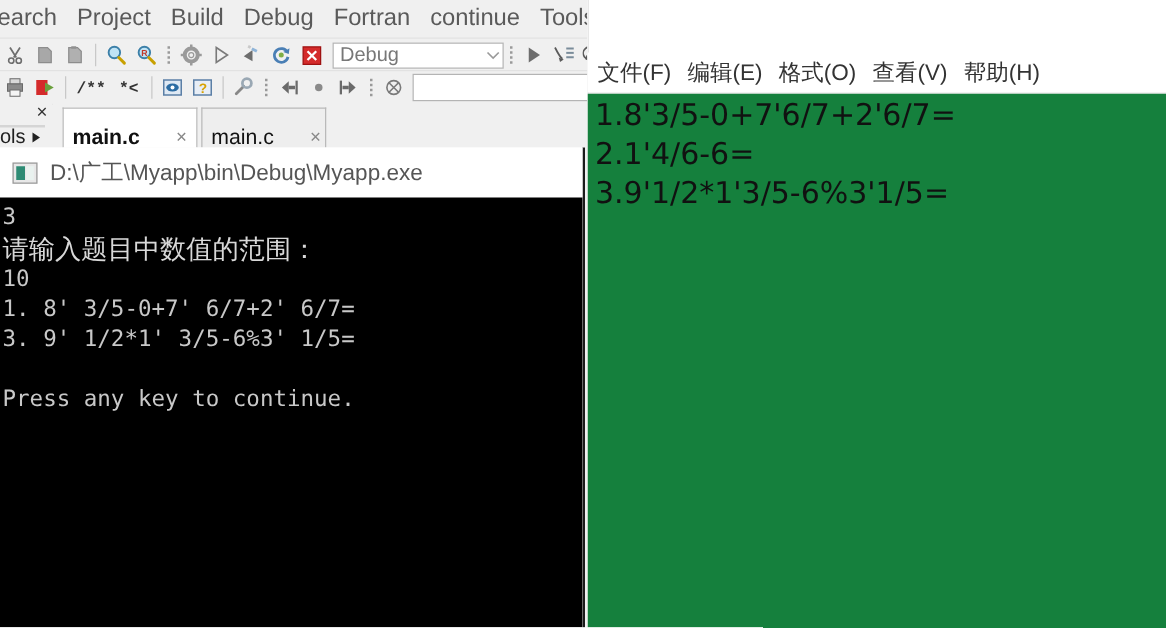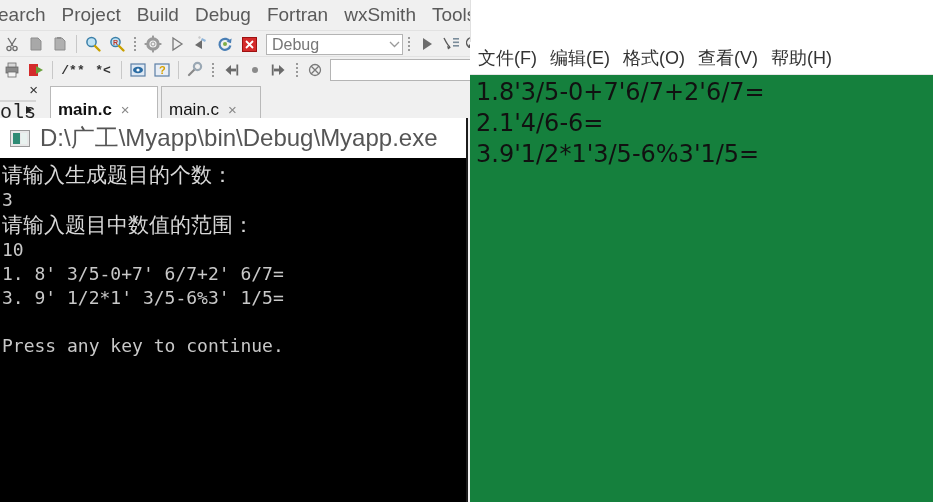--- a/index.html
+++ b/index.html
@@ -141,24 +141,23 @@
   }
   #cb-leftpanel .panel-strip {
     position: absolute;
     left: 0; top: 18px;
     width: 36px; height: 2px;
     background: #d5d5d5;
   }
   #cb-leftpanel .panel-tabtext {
     position: absolute;
     left: 0; top: 19px;
-    font-size: 20px;
+    font-size: 16px;
     color: #222;
     white-space: nowrap;
-    font-family: Liberation Mono, monospace;
   }
   #cb-leftpanel .panel-tri {
     position: absolute;
     left: 26px; top: 24px;
     width: 0; height: 0;
     border-left: 6px solid #222;
     border-top: 4px solid transparent;
     border-bottom: 4px solid transparent;
   }
 
@@ -174,20 +173,21 @@
     position: absolute;
     top: 4px;
     height: 46px;
     background: #fdfdfd;
     border: 1px solid #b9b9b9;
     border-bottom: none;
     display: flex;
     align-items: center;
     padding: 0 7px;
     box-sizing: border-box;
+    gap: 20px;
   }
   .ed-tab.active { background: #ffffff; }
   .ed-tab.inactive { background: #eeeeee; }
   .ed-tab .tab-label {
     font-size: 17px;
     color: #111;
     white-space: nowrap;
   }
   .ed-tab.active .tab-label { font-weight: bold; }
   .ed-tab .tab-close {
@@ -233,21 +233,21 @@
     background: #2e8b74;
   }
   #console-titlebar .cns-icon::after {
     content: "";
     position: absolute;
     left: 10px; top: 2px;
     width: 6px; height: 11px;
     background: #e9f2ef;
   }
   #console-title-text {
-    font-size: 24px;
+    font-size: 18px;
     color: #555;
     margin-left: 10px;
     white-space: nowrap;
   }
   #console-body {
     position: absolute;
     left: 0; top: 40px;
     width: 466px; height: 344px;
     background: #000000;
     overflow: hidden;
@@ -379,21 +379,21 @@
 <div id="root">
 
   <div id="cb-window">
 
     <div id="cb-menubar">
       <div class="menu-item">earch</div>
       <div class="menu-item">Project</div>
       <div class="menu-item">Build</div>
       <div class="menu-item">Debug</div>
       <div class="menu-item">Fortran</div>
-      <div class="menu-item">wxSmith</div>
+      <div class="menu-item">continue</div>
       <div class="menu-item">Tools</div>
     </div>
 
     <div id="cb-toolbar1">
       <div class="tb-icon">
         <svg width="16" height="16" viewBox="0 0 16 16">
           <path d="M4 2 L9 10 M12 2 L7 10" stroke="#6e6e6e" stroke-width="1.4" fill="none"></path>
           <circle cx="5" cy="12.5" r="2.1" stroke="#6e6e6e" stroke-width="1.3" fill="none"></circle>
           <circle cx="11" cy="12.5" r="2.1" stroke="#6e6e6e" stroke-width="1.3" fill="none"></circle>
         </svg>
@@ -605,21 +605,20 @@
         <span class="tab-close">×</span>
       </div>
     </div>
 
     <div id="console-win">
       <div id="console-titlebar">
         <span class="cns-icon"></span>
         <span id="console-title-text">D:\广工\Myapp\bin\Debug\Myapp.exe</span>
       </div>
       <div id="console-body">
-        <div class="cns-line cjk">请输入生成题目的个数：</div>
         <div class="cns-line">3</div>
         <div class="cns-line cjk">请输入题目中数值的范围：</div>
         <div class="cns-line">10</div>
         <div class="cns-line">1. 8' 3/5-0+7' 6/7+2' 6/7=</div>
         <div class="cns-line">3. 9' 1/2*1' 3/5-6%3' 1/5=</div>
         <div class="cns-line cns-blank"></div>
         <div class="cns-line">Press any key to continue.</div>
       </div>
     </div>
   </div>

